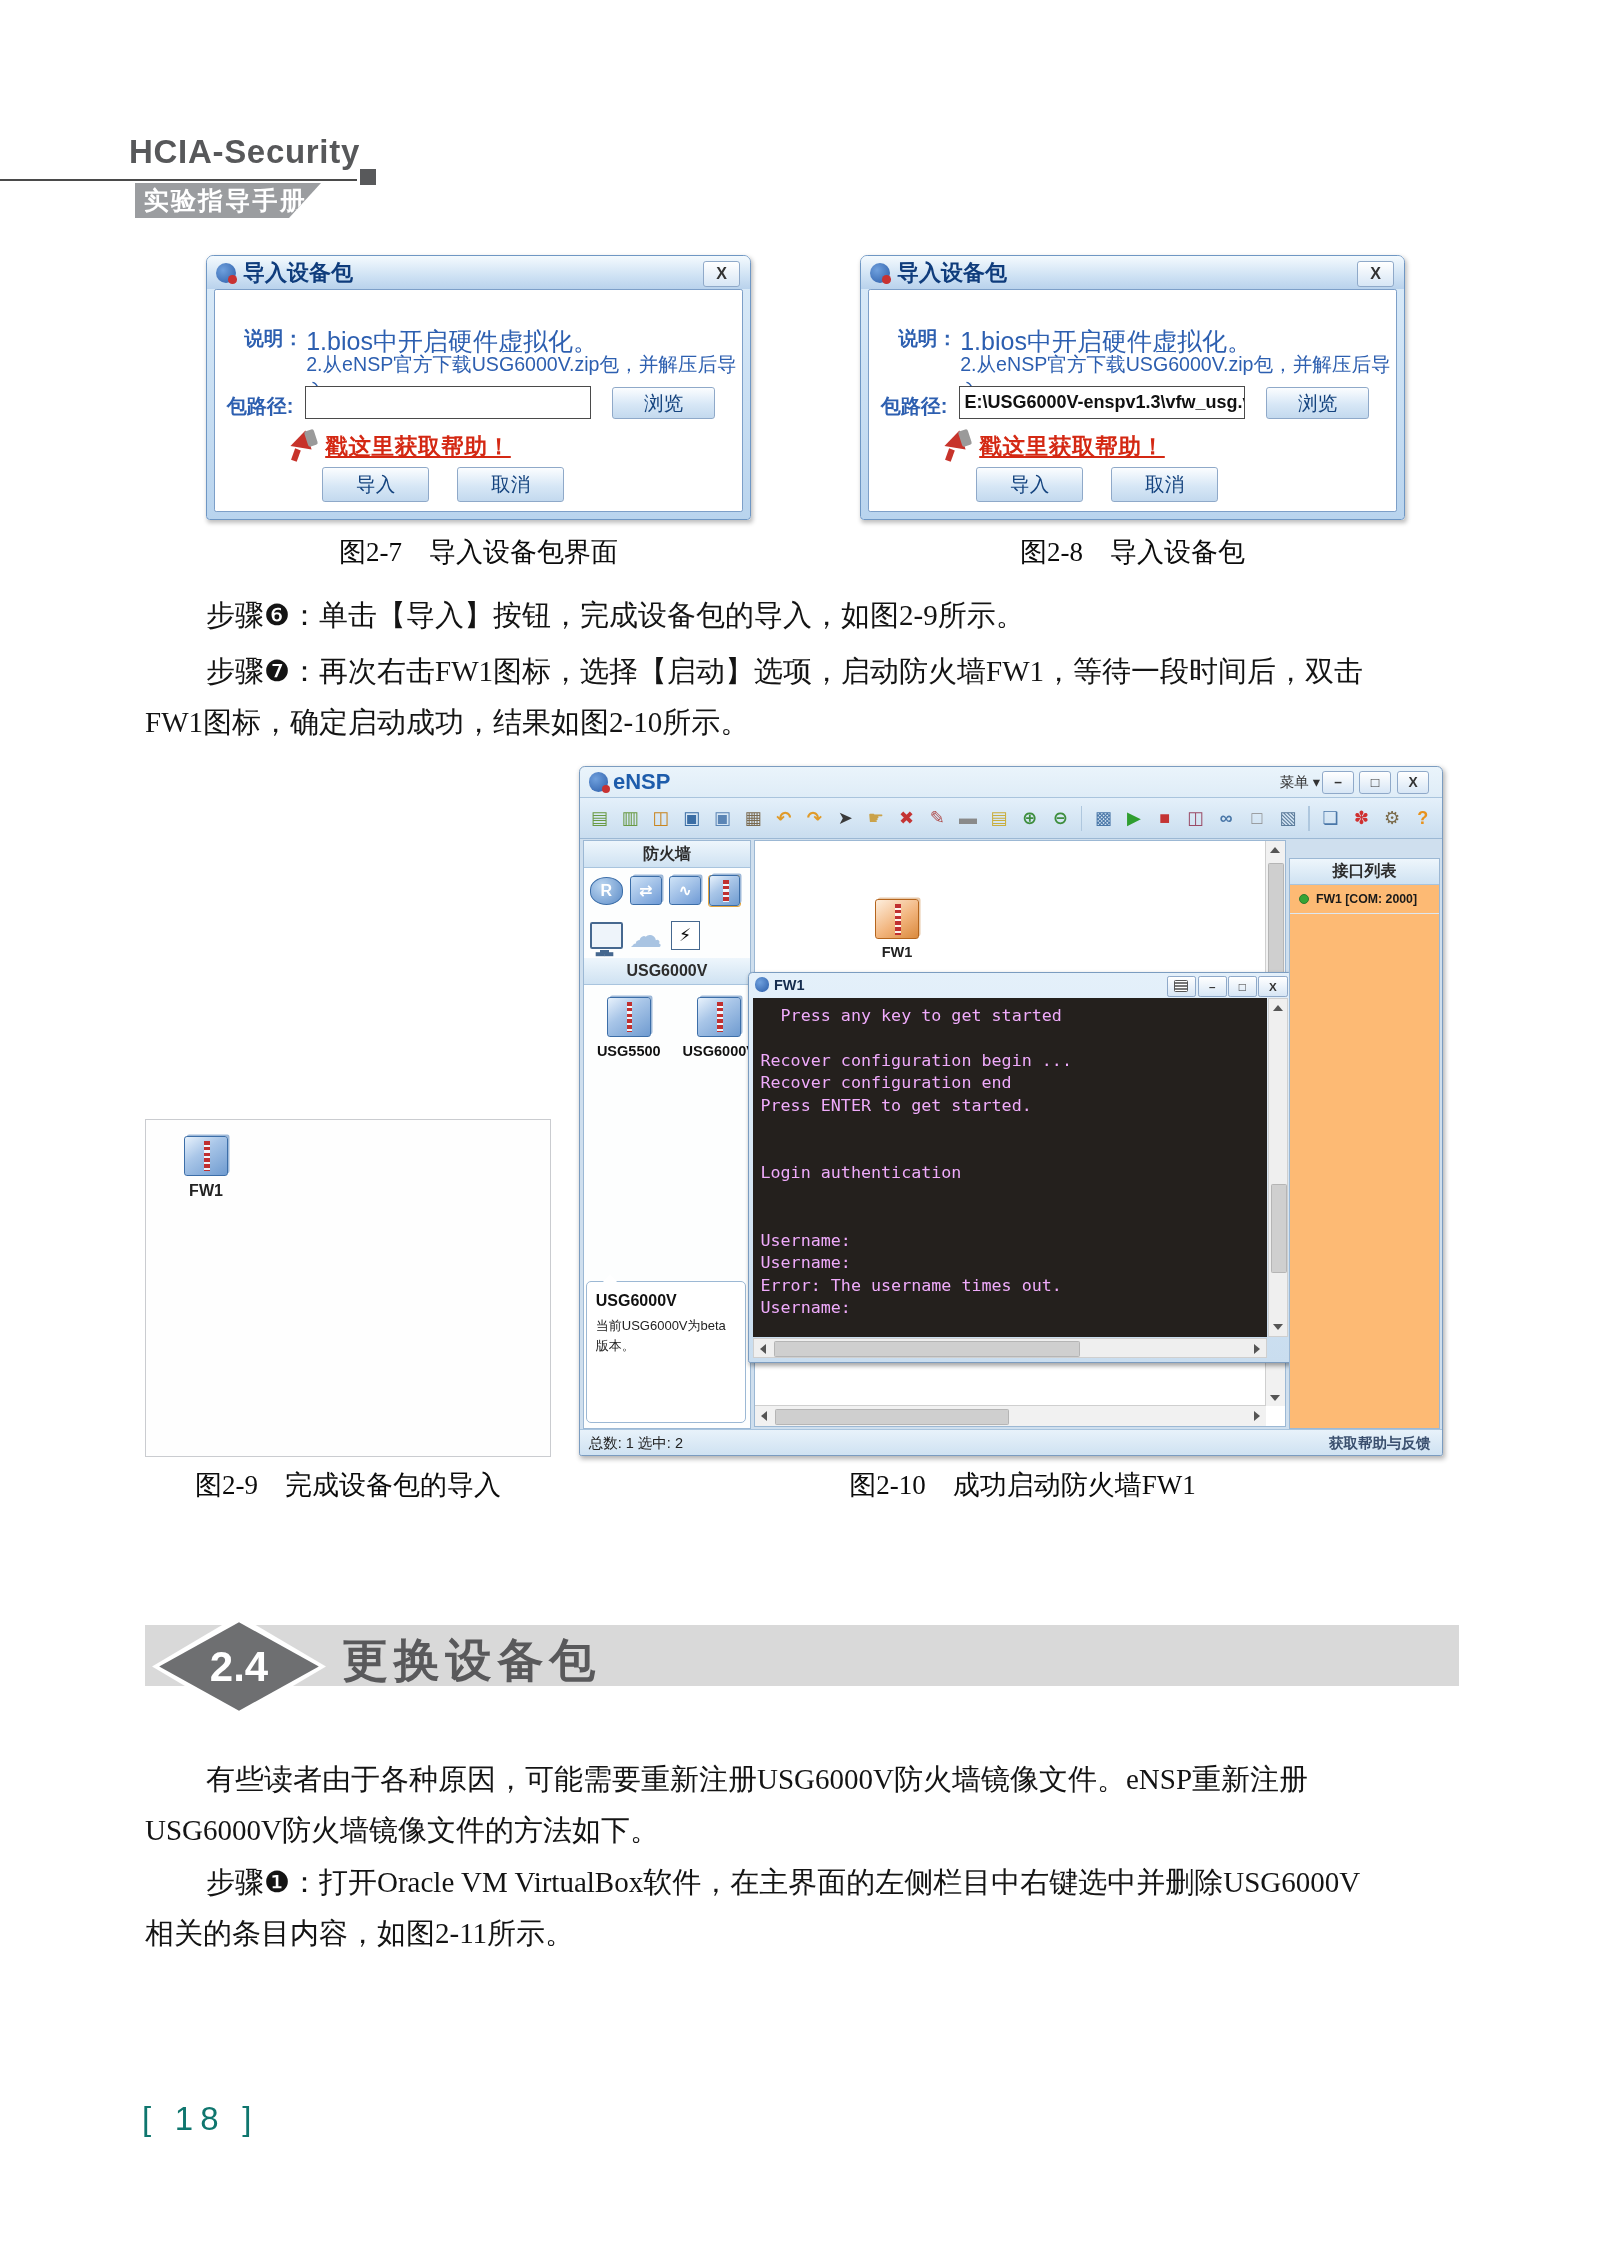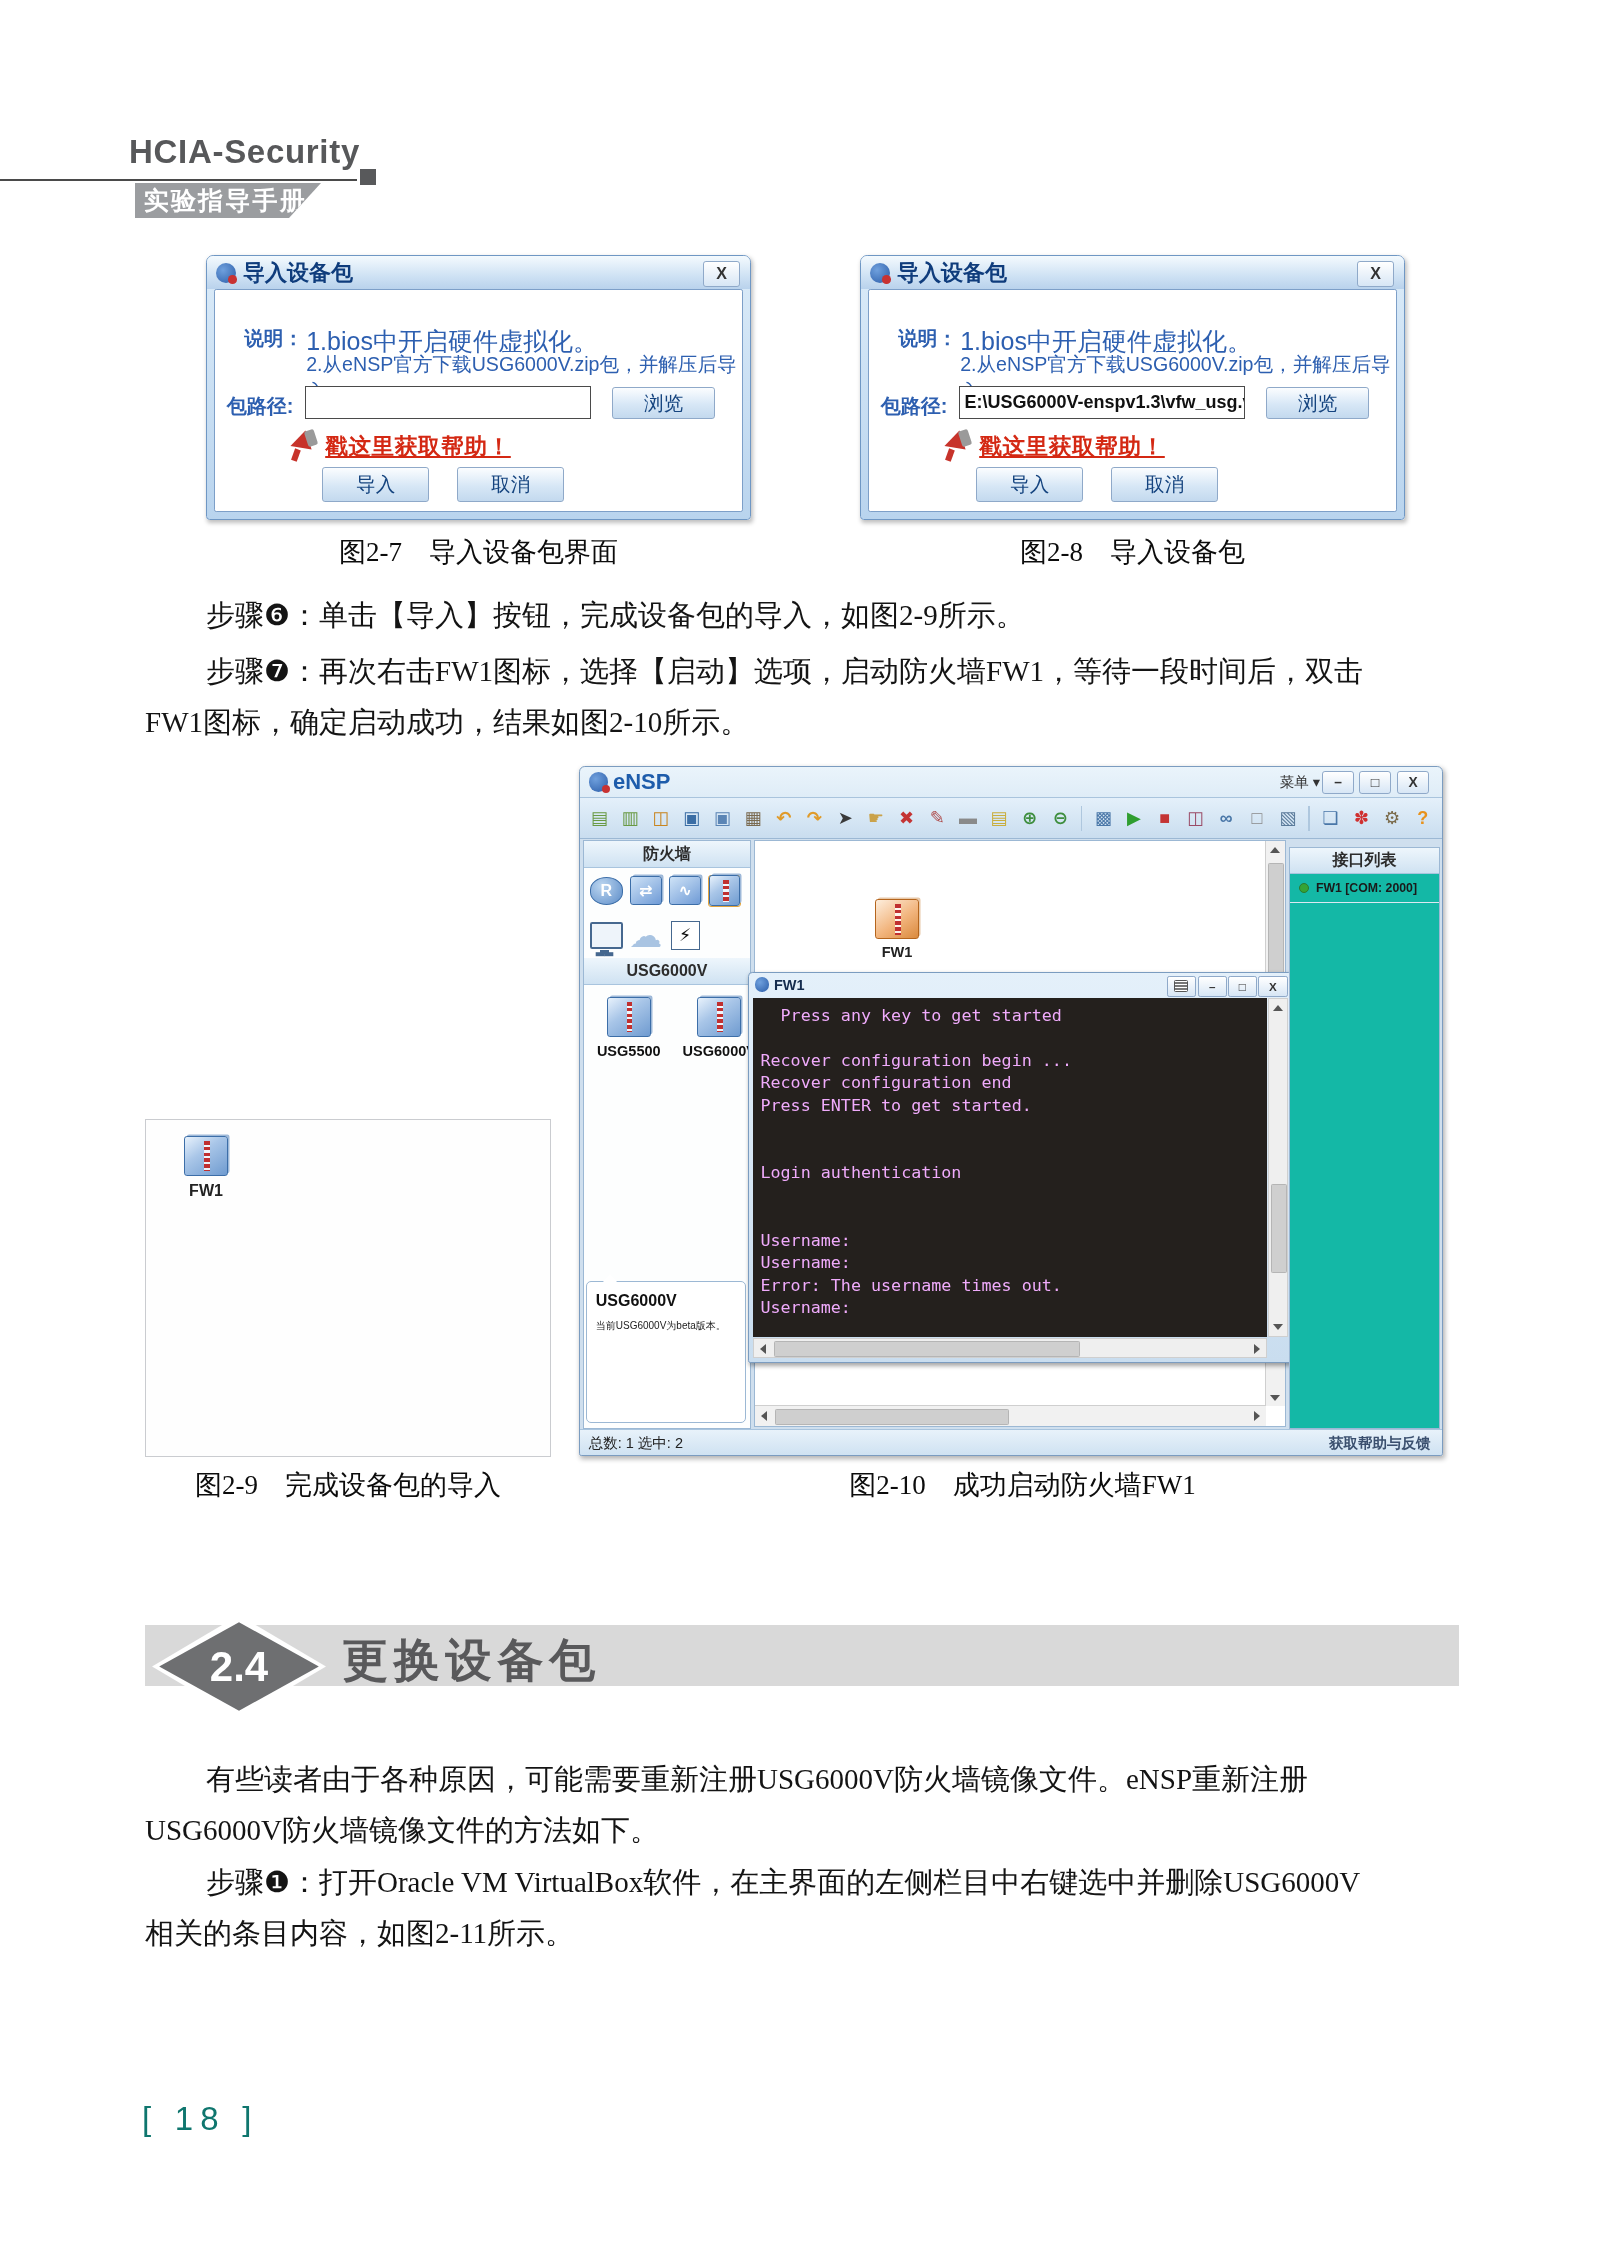--- a/index.html
+++ b/index.html
@@ -98,21 +98,21 @@
   .lightbox{width:29px;height:29px;border:1.4px solid #46688f;background:#fff;font-size:17.4px;color:#111;
             display:flex;align-items:center;justify-content:center;box-sizing:border-box;}
   .devrow{display:flex;gap:22px;padding:11.6px 13px 4.3px;}
   .dev{display:flex;flex-direction:column;align-items:center;gap:5.8px;}
   .devlabel{font-size:14.5px;font-weight:bold;color:#111;}
   .tip{position:absolute;left:2.2px;right:3.6px;top:440px;height:142px;border:0.7px solid #9cb8d4;border-radius:5px;
        background:#fff;padding:10px 8.7px;box-sizing:border-box;}
   .tip:before{content:"";position:absolute;left:16px;top:-8px;width:0;height:0;
        border-left:7.2px solid transparent;border-right:7.2px solid transparent;border-bottom:8px solid #fff;}
   .tiptitle{font-size:16px;font-weight:bold;color:#111;margin-bottom:5.8px;}
-  .tipbody{font-size:10px;line-height:20px;color:#222;}
+  .tipbody{font-size:13px;line-height:20px;color:#222;}
 
   
   .canvas{position:absolute;left:174px;top:1.4px;width:532px;height:587px;background:#fff;border:0.7px solid #9cb8d4;box-sizing:border-box;}
   .cdev{position:absolute;left:120px;top:58px;display:flex;flex-direction:column;align-items:center;gap:4.3px;}
   .cdevlabel{font-size:14.5px;font-weight:bold;color:#222;}
   .vscroll{position:absolute;right:0;top:0;bottom:20px;width:19px;background:#f1f1f1;border-left:0.7px solid #cfcfcf;}
   .hscroll{position:absolute;left:0;right:19px;bottom:0;height:20px;background:#f1f1f1;border-top:0.7px solid #cfcfcf;}
   .thumb{position:absolute;background:#cfcfcf;border:0.7px solid #b5b5b5;border-radius:1.4px;}
   .arr{position:absolute;width:0;height:0;}
   .arr.up{border-left:5px solid transparent;border-right:5px solid transparent;border-bottom:6.5px solid #555;}
@@ -133,21 +133,21 @@
         display:flex;align-items:center;justify-content:center;}
   .loggly{width:11.6px;height:10px;border:1.4px solid #555;border-radius:1.4px;
           background:repeating-linear-gradient(#fff 0 1.4px,#777 1.4px 2.9px);}
   .term{position:absolute;left:4.3px;right:25px;top:25px;bottom:25px;background:#24201d;
         color:#f0abfc;font-family:"DejaVu Sans Mono",monospace;font-size:16.7px;line-height:22.5px;
         padding:5.8px 7.2px;white-space:pre;overflow:hidden;box-sizing:border-box;}
   .cvscroll{position:absolute;right:4.3px;top:25px;bottom:25px;width:20px;background:#efefef;border:0.7px solid #cfcfcf;box-sizing:border-box;}
   .chscroll{position:absolute;left:4.3px;right:25px;bottom:4.3px;height:20px;background:#efefef;border:0.7px solid #cfcfcf;box-sizing:border-box;}
 
   
-  .rpanel{position:absolute;left:709px;top:8px;width:151px;bottom:1.4px;background:#14b8a6;border:0.7px solid #9cb8d4;box-sizing:border-box;}
+  .rpanel{position:absolute;left:709px;top:19px;width:151px;bottom:1.4px;background:#fdba74;border:0.7px solid #9cb8d4;box-sizing:border-box;}
   .ritem{display:flex;align-items:center;gap:7.2px;padding:7.2px 8.7px;border-bottom:0.7px solid #dde8f2;}
   .rdot{width:10px;height:10px;border-radius:50%;border:0.7px solid #2d7a2d;box-sizing:border-box;}
   .rlabel{font-size:12.3px;font-weight:bold;color:#1a1a1a;}
 
   .statusbar{position:absolute;left:0;right:0;bottom:0;height:25px;background:linear-gradient(#e8f2fa,#cfe2f2);
              border-top:0.7px solid #a8c4de;font-size:14.5px;color:#222;border-radius:0 0 2.2px 2.2px;}
   .statusbar .sl{position:absolute;left:8.7px;top:3.6px;}
   .statusbar .sr{position:absolute;right:11.6px;top:3.6px;color:#3a4f6e;font-weight:bold;}
 
   

